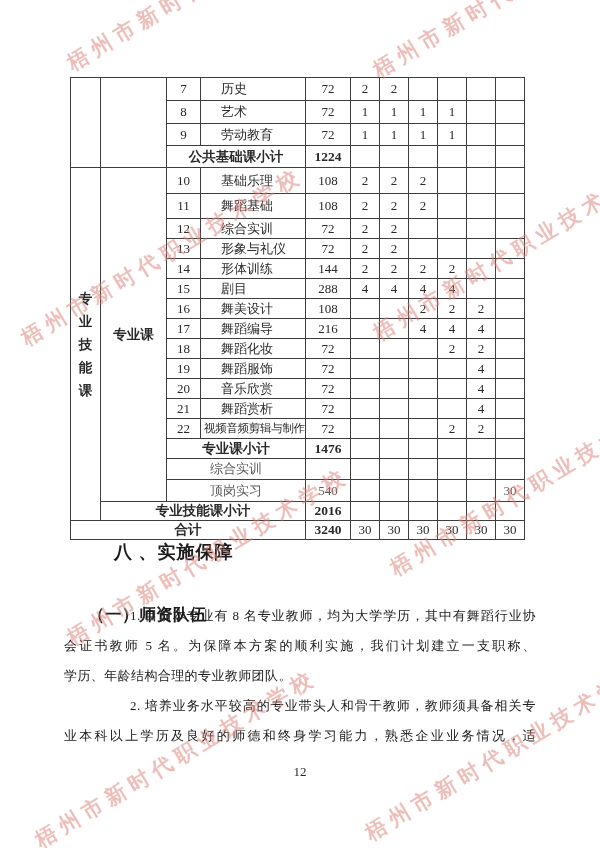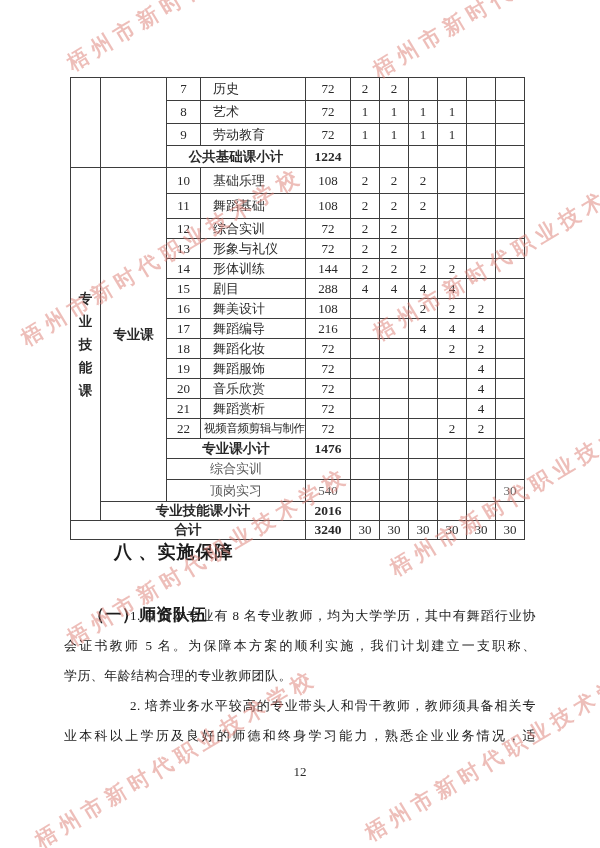--- a/index.html
+++ b/index.html
@@ -16,21 +16,21 @@
     opacity:.5; transform:rotate(-31deg); transform-origin:0 0;
     font-family:"Liberation Serif","DejaVu Serif",serif;
   }
   
   #schedule-wrap{position:absolute; left:70px; top:77px; z-index:2;}
   table#schedule{border-collapse:collapse; table-layout:fixed; width:454px;}
   #schedule td{
     border:1px solid #3d3d3d; padding:0; vertical-align:middle;
     text-align:center; font-size:13px; color:#2a2a2a; overflow:hidden;
   }
-  #schedule td.name{text-align:left; padding-left:12px;}
+  #schedule td.name{text-align:left; padding-left:20px;}
   #schedule td.name.tight{font-size:11.5px; letter-spacing:-0.3px; padding-left:3px;margin-top:12px;}
   #schedule td.bold{font-weight:bold; font-size:13.5px;}
   #schedule td.dim{color:#5a5a5a;}
   #schedule td.vlabel{
     font-weight:bold; font-size:13.5px; line-height:23px;
     white-space:pre-line; text-align:center;
   }
   
   .heading{
     position:absolute; left:114px; top:540px; z-index:2;

